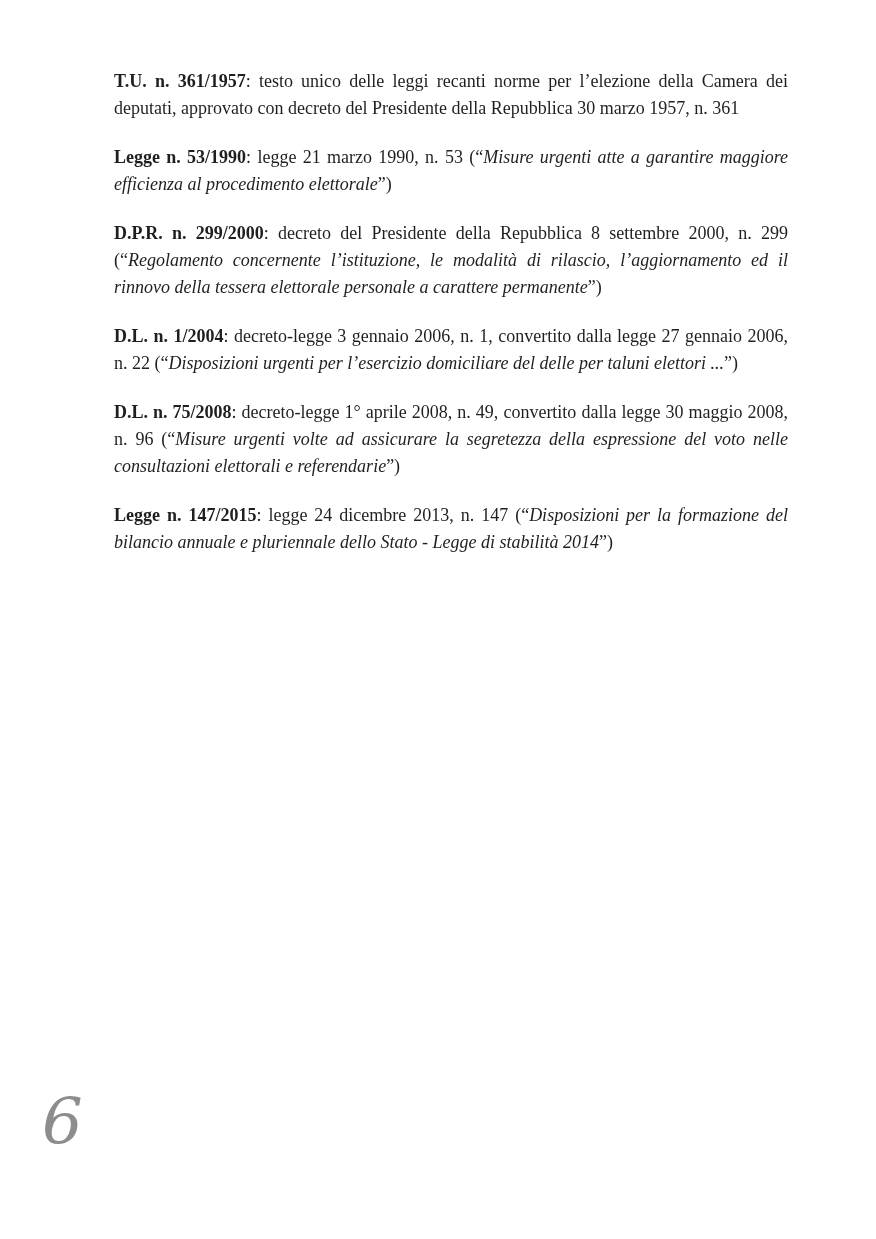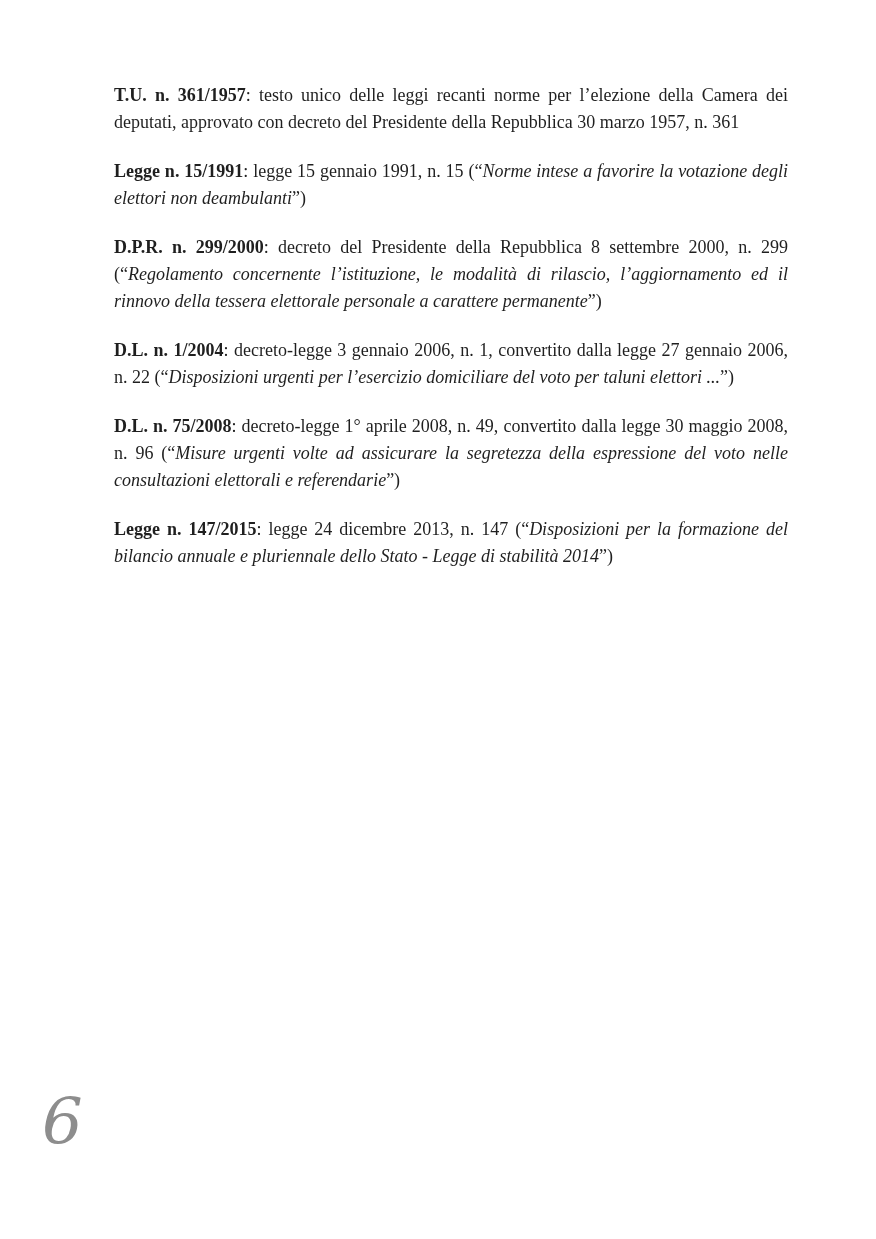--- a/index.html
+++ b/index.html
@@ -10,21 +10,21 @@
   .page {
     position: relative;
     width: 876px;
     height: 1239px;
     background: #ffffff;
     overflow: hidden;
   }
   .text-block {
     position: absolute;
     left: 114px;
-    top: 82px;
+    top: 68px;
     width: 674px;
   }
   .entry {
     margin: 0 0 22px 0;
     font-family: "Liberation Serif", "DejaVu Serif", serif;
     font-size: 18px;
     line-height: 27px;
     color: #1f1f1f;
     text-align: justify;
     hyphens: auto;
@@ -41,20 +41,20 @@
     line-height: 1;
     color: #8d8d8d;
   }
 </style>
 </head>
 <body>
 
 <div class="page">
   <div class="text-block">
       <p class="entry"><span class="seg seg-bold">T.U. n. 361/1957</span><span class="seg seg-regular">: testo unico delle leggi recanti norme per l’elezione della Camera dei deputati, approvato con decreto del Presidente della Repubblica 30 marzo 1957, n. 361</span></p>
-      <p class="entry"><span class="seg seg-bold">Legge n. 15/1991</span><span class="seg seg-regular">: legge 15 gennaio 1991, n. 15 (“</span><span class="seg seg-italic">Norme intese a favorire la votazione degli elettori non deambulanti</span><span class="seg seg-regular">”)</span></p>
+      <p class="entry"><span class="seg seg-bold">Legge n. 53/1990</span><span class="seg seg-regular">: legge 21 marzo 1990, n. 53 (“</span><span class="seg seg-italic">Misure urgenti atte a garantire maggiore efficienza al procedimento elettorale</span><span class="seg seg-regular">”)</span></p>
       <p class="entry"><span class="seg seg-bold">D.P.R. n. 299/2000</span><span class="seg seg-regular">: decreto del Presidente della Repubblica 8 settembre 2000, n. 299 (“</span><span class="seg seg-italic">Regolamento concernente l’istituzione, le modalità di rilascio, l’aggiornamento ed il rinnovo della tessera elettorale personale a carattere permanente</span><span class="seg seg-regular">”)</span></p>
-      <p class="entry"><span class="seg seg-bold">D.L. n. 1/2004</span><span class="seg seg-regular">: decreto-legge 3 gennaio 2006, n. 1, convertito dalla legge 27 gennaio 2006, n. 22 (“</span><span class="seg seg-italic">Disposizioni urgenti per l’esercizio domiciliare del voto per taluni elettori ...</span><span class="seg seg-regular">”)</span></p>
+      <p class="entry"><span class="seg seg-bold">D.L. n. 1/2004</span><span class="seg seg-regular">: decreto-legge 3 gennaio 2006, n. 1, convertito dalla legge 27 gennaio 2006, n. 22 (“</span><span class="seg seg-italic">Disposizioni urgenti per l’esercizio domiciliare del delle per taluni elettori ...</span><span class="seg seg-regular">”)</span></p>
       <p class="entry"><span class="seg seg-bold">D.L. n. 75/2008</span><span class="seg seg-regular">: decreto-legge 1° aprile 2008, n. 49, convertito dalla legge 30 maggio 2008, n. 96 (“</span><span class="seg seg-italic">Misure urgenti volte ad assicurare la segretezza della espressione del voto nelle consultazioni elettorali e referendarie</span><span class="seg seg-regular">”)</span></p>
       <p class="entry"><span class="seg seg-bold">Legge n. 147/2015</span><span class="seg seg-regular">: legge 24 dicembre 2013, n. 147 (“</span><span class="seg seg-italic">Disposizioni per la formazione del bilancio annuale e pluriennale dello Stato - Legge di stabilità 2014</span><span class="seg seg-regular">”)</span></p>
     </div>
   <div class="page-number">6</div>
 </div>
 
 </body></html>

